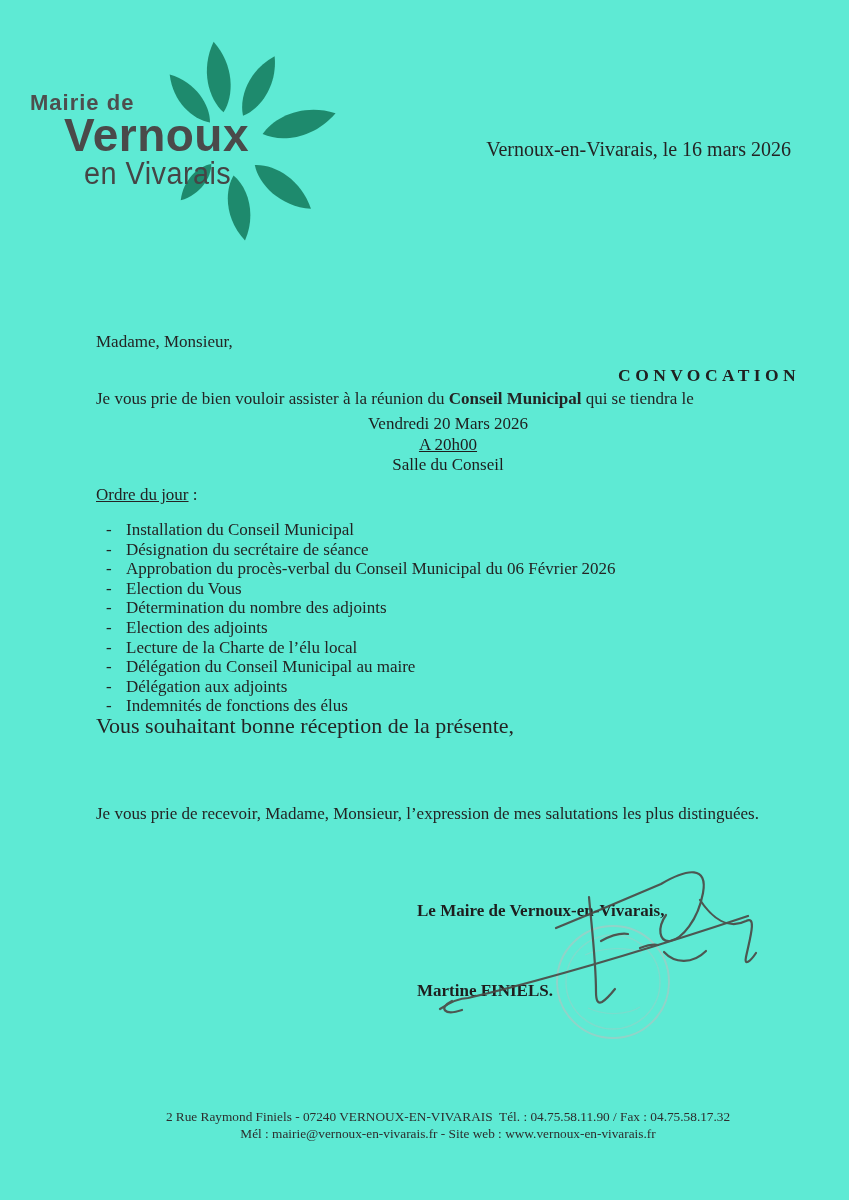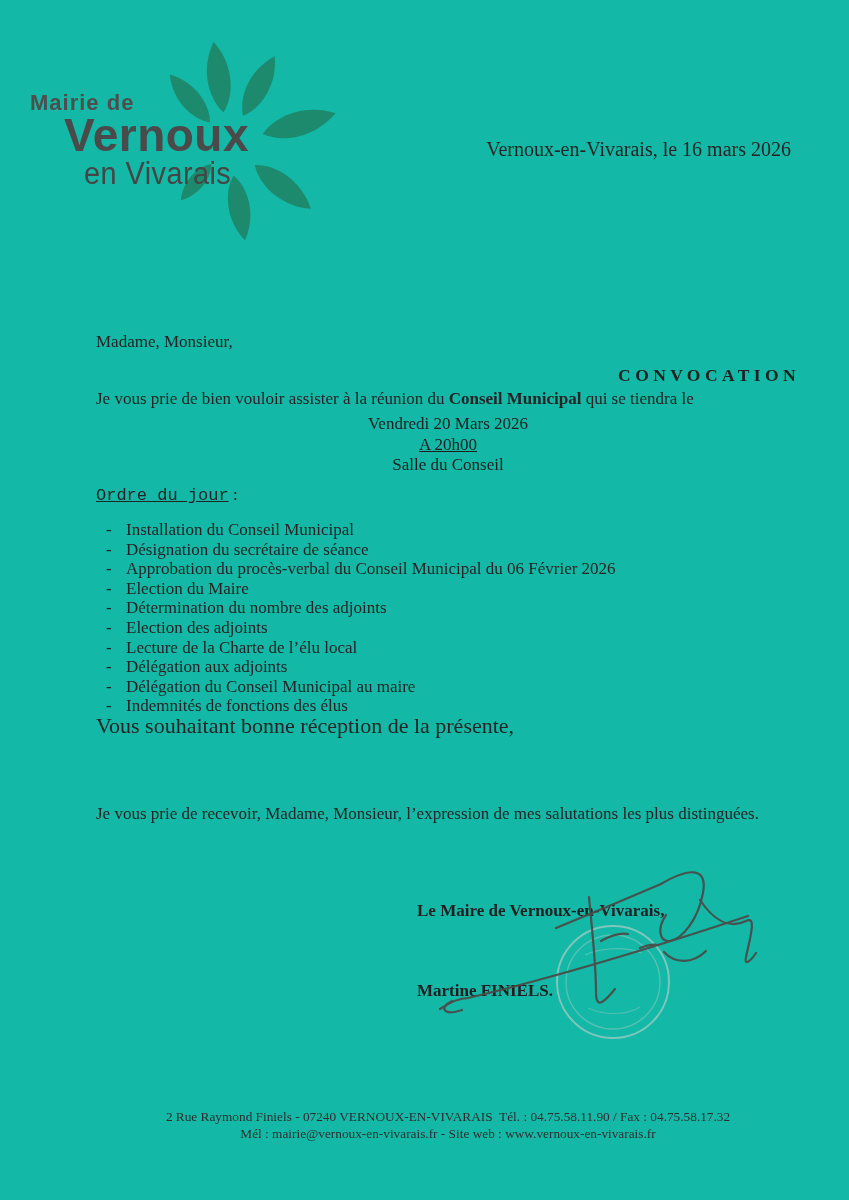--- a/index.html
+++ b/index.html
@@ -1,20 +1,20 @@
 <!DOCTYPE html>
 <html><head>
 <meta charset="utf-8">
 <style>
   html,body{margin:0;padding:0;background:#e9e9e9;}
   .page{
     position:relative;
     width:849px;height:1200px;
     margin:0 auto;
-    background:#14b8a6;
+    background:#5eead4;
     font-family:"Liberation Serif", serif;
     color:#242424;
     overflow:hidden;
   }
   
   .logo{position:absolute;left:28px;top:30px;width:330px;height:220px;}
   .logo-leaves{position:absolute;left:82px;top:2px;}
   .logo-org{
     position:absolute;left:2px;top:60px;
     font-family:"Liberation Sans", sans-serif;
@@ -39,21 +39,21 @@
   }
   .salutation{position:absolute;left:96px;top:332px;font-size:17px;}
   .intro{position:absolute;left:96px;top:389px;font-size:17px;white-space:nowrap;}
   .intro b{font-weight:bold;}
   .meeting{
     position:absolute;left:96px;top:414px;width:704px;
     text-align:center;font-weight:normal;font-size:17px;line-height:20.5px;color:#1e1e1e;
   }
   .meeting .time{text-decoration:underline;}
   .agenda-heading{position:absolute;left:96px;top:485px;font-size:17px;}
-  .agenda-heading .u{text-decoration:underline;font-family:Liberation Mono, monospace;}
+  .agenda-heading .u{text-decoration:underline;}
   .agenda{
     position:absolute;left:96px;top:511px;width:660px;
     margin:9px;padding:0;list-style:none;font-size:17px;line-height:19.6px;
   }
   .agenda li{position:relative;padding-left:21px;}
   .agenda li::before{content:"-";position:absolute;left:1px;top:0;}
   .closing-1{position:absolute;left:96px;top:713px;font-size:22px;}
   .closing-2{position:absolute;left:96px;top:804px;font-size:17px;white-space:nowrap;}
   .sig-title{position:absolute;left:417px;top:901px;font-size:17px;font-weight:bold;color:#1e1e1e;}
   .sig-name{position:absolute;left:417px;top:981px;font-size:17px;font-weight:bold;color:#1e1e1e;}
@@ -102,26 +102,26 @@
     <div class="time">A 20h00</div>
     <div>Salle du Conseil</div>
   </div>
 
   <div class="agenda-heading"><span class="u">Ordre du jour</span><span> :</span></div>
 
   <ul class="agenda">
     <li>Installation du Conseil Municipal</li>
     <li>Désignation du secrétaire de séance</li>
     <li>Approbation du procès-verbal du Conseil Municipal du 06 Février 2026</li>
-    <li>Election du Maire</li>
+    <li>Election du Vous</li>
     <li>Détermination du nombre des adjoints</li>
     <li>Election des adjoints</li>
     <li>Lecture de la Charte de l’élu local</li>
+    <li>Délégation du Conseil Municipal au maire</li>
     <li>Délégation aux adjoints</li>
-    <li>Délégation du Conseil Municipal au maire</li>
     <li>Indemnités de fonctions des élus</li>
   </ul>
 
   <div class="closing-1">Vous souhaitant bonne réception de la présente,</div>
   <div class="closing-2">Je vous prie de recevoir, Madame, Monsieur, l’expression de mes salutations les plus distinguées.</div>
 
   <div class="sig-title">Le Maire de Vernoux-en-Vivarais,</div>
   <div class="sig-name">Martine FINIELS.</div>
 
   <svg class="sig-overlay" width="360" height="200" viewBox="430 855 360 200">

